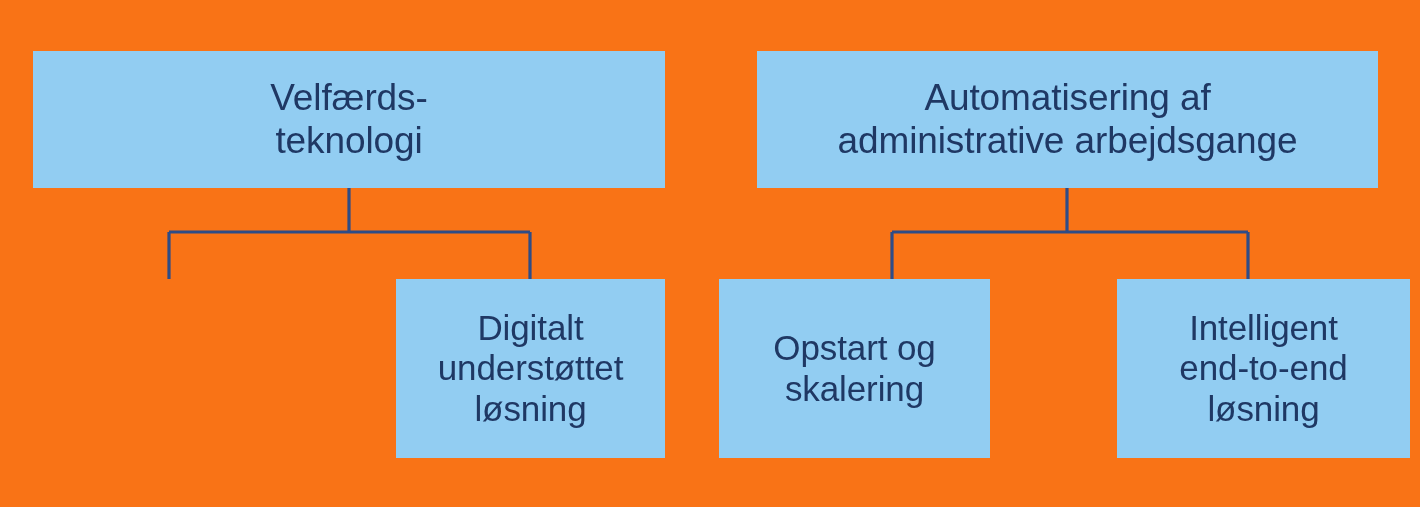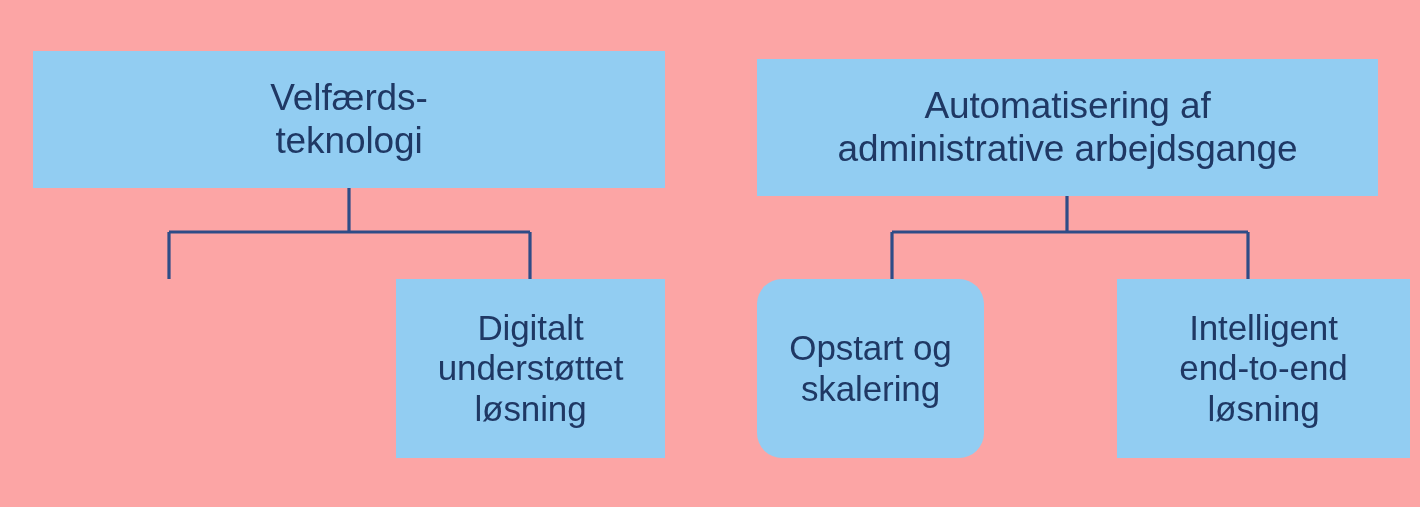--- a/index.html
+++ b/index.html
@@ -8,21 +8,21 @@
     padding: 0;
     background: #FFFFFF;
   }
   body {
     font-family: "Liberation Sans", sans-serif;
   }
   #canvas {
     position: relative;
     width: 1420px;
     height: 507px;
-    background: #fca5a5;
+    background: #f97316;
     overflow: hidden;
   }
   .node {
     position: absolute;
     box-sizing: border-box;
     background: #92CDF2;
     color: #1F3864;
     display: flex;
     align-items: center;
     justify-content: center;
@@ -35,31 +35,31 @@
     font-size: 37px;
   }
   .node.leaf {
     font-size: 35px;
   }
   
   #node-velfaerdsteknologi {
     left: 33px;  top: 51px;  width: 632px; height: 137px;
   }
   #node-automatisering {
-    left: 757px; top: 51px;  width: 621px; height: 137px; margin-top: 8px;
+    left: 757px; top: 51px;  width: 621px; height: 137px;
   }
   
   #node-skaermbesoeg {
     left: 33px;   top: 279px; width: 272px; height: 179px;
   }
   #node-digitalt-understoettet-traening {
     left: 396px;  top: 279px; width: 269px; height: 179px;
   }
   #node-opstart-skalering {
-    left: 757px;  top: 279px; width: 227px; height: 179px; border-radius: 25px;
+    left: 719px;  top: 279px; width: 271px; height: 179px;
   }
   #node-intelligent-end-to-end {
     left: 1117px; top: 279px; width: 293px; height: 179px;
   }
   
   #connectors {
     position: absolute;
     left: 0; top: 0;
     width: 1420px;
     height: 507px;

